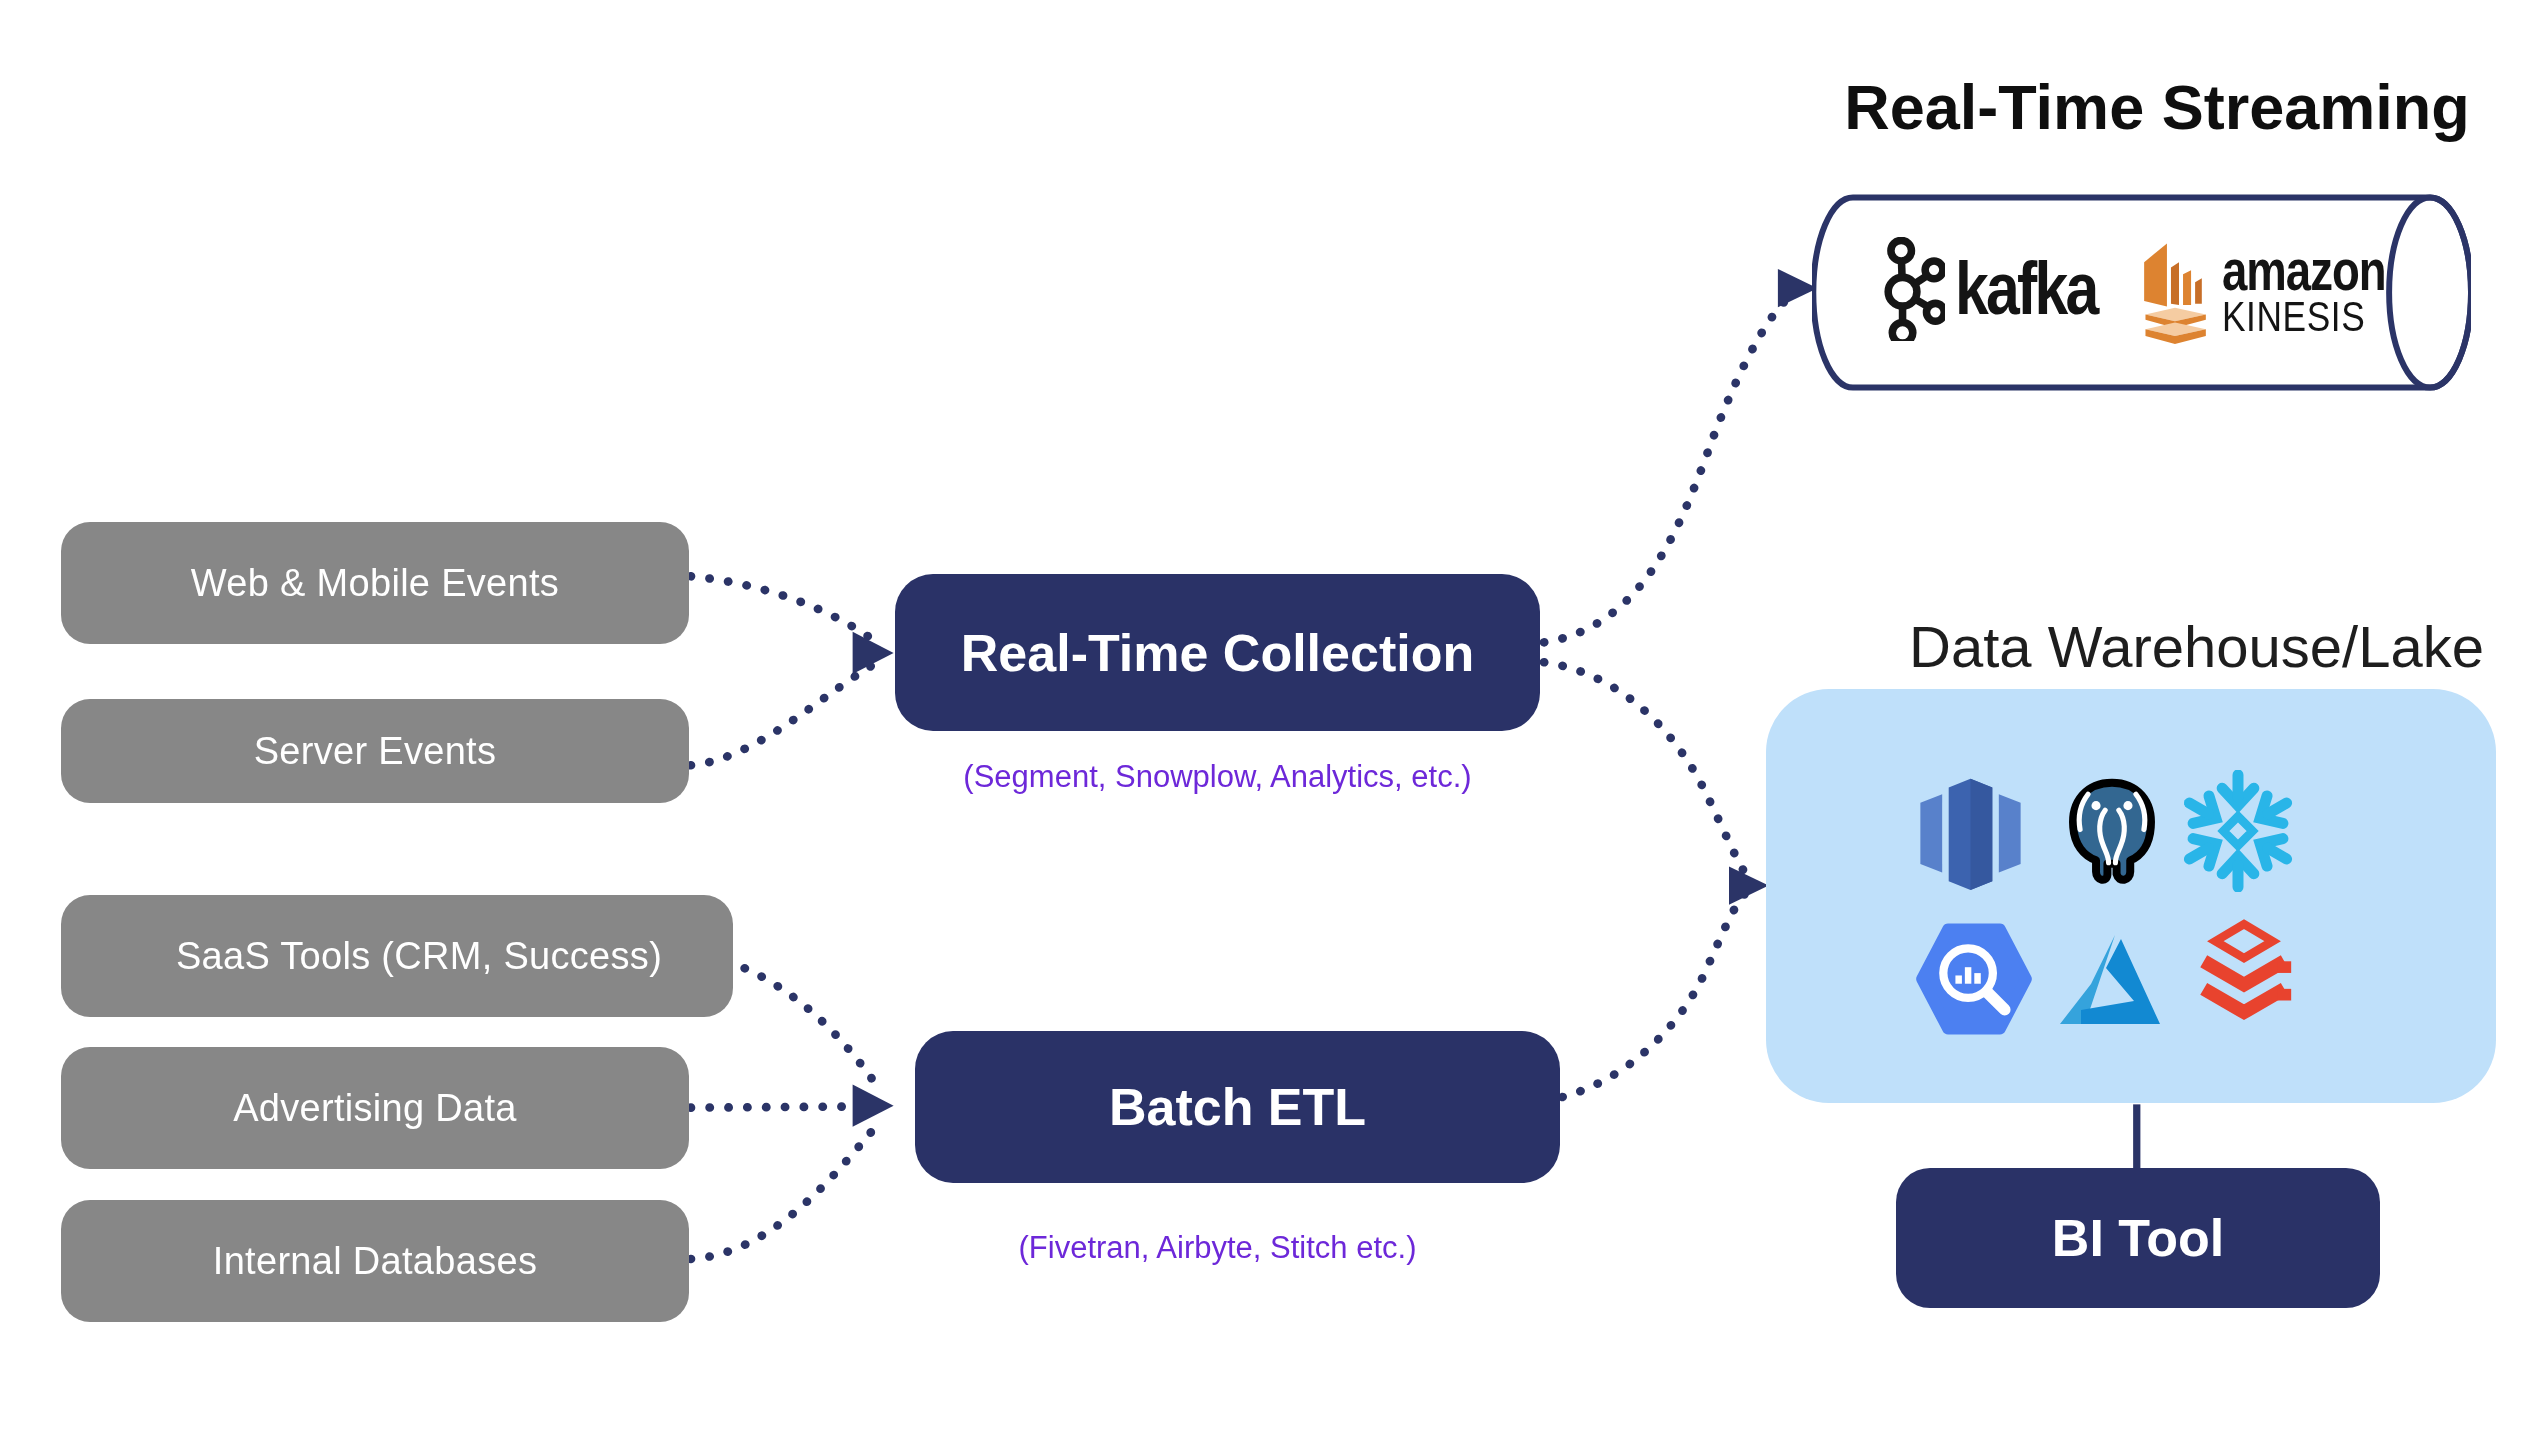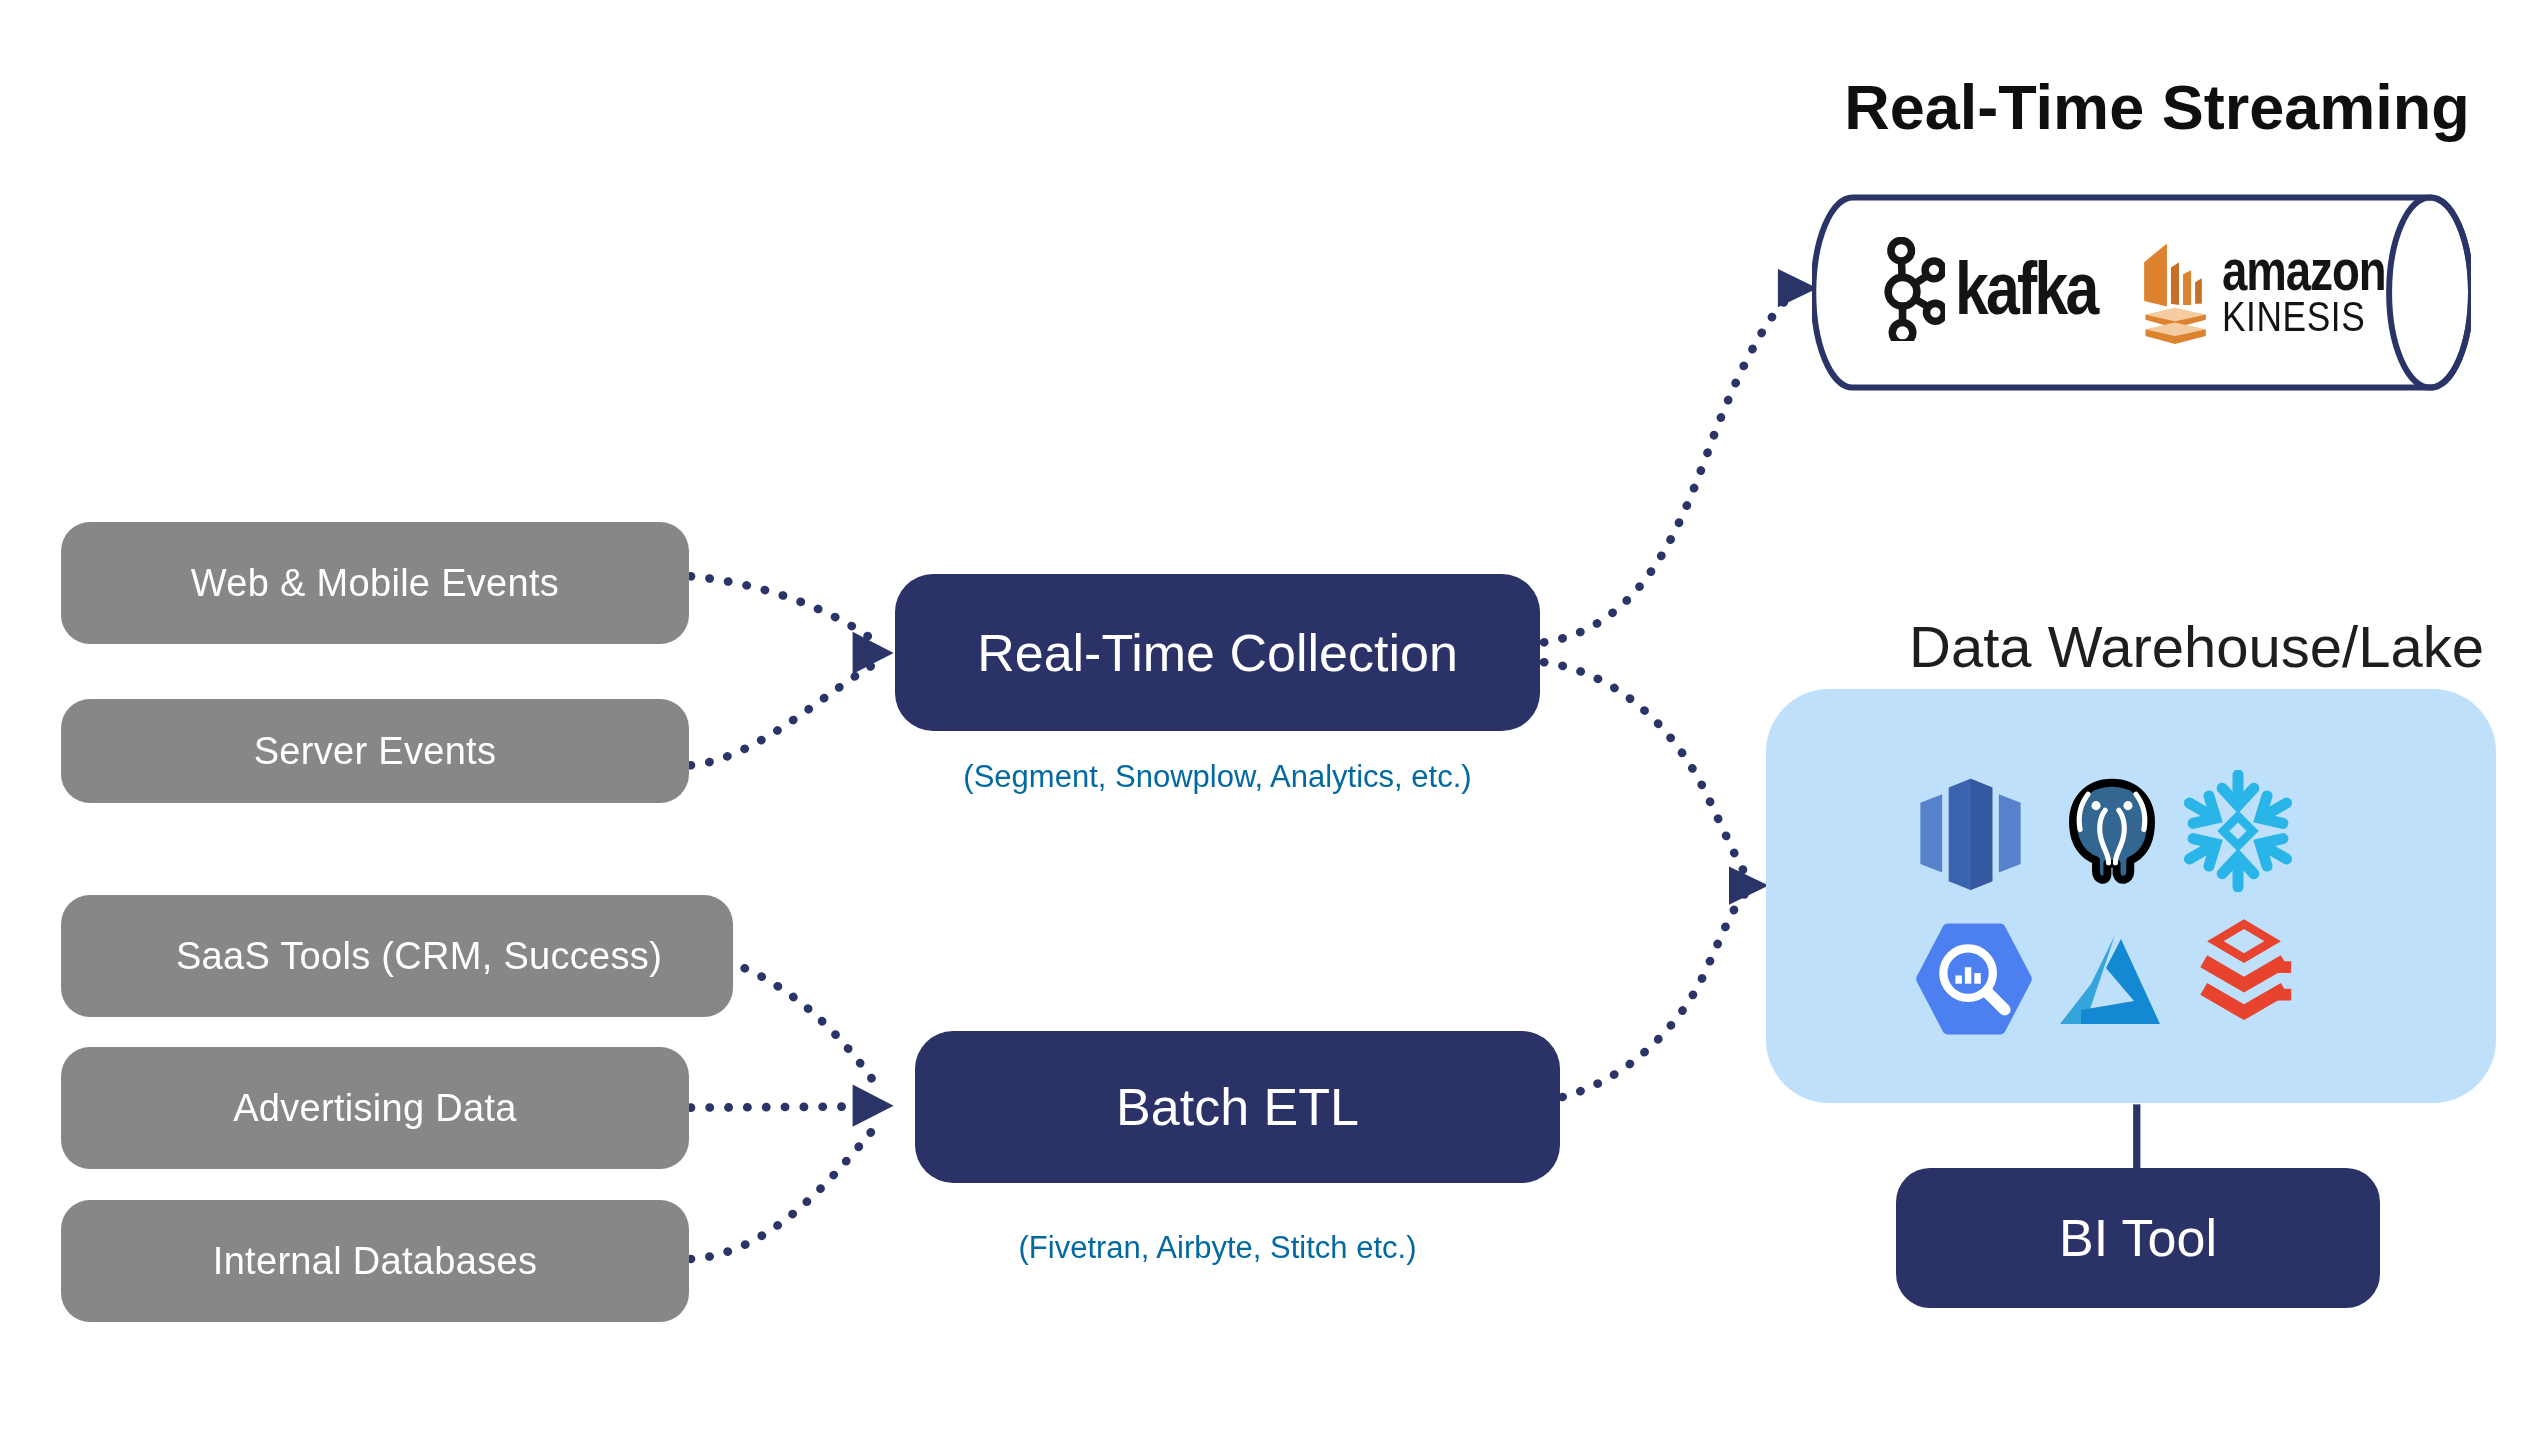--- a/index.html
+++ b/index.html
@@ -2,22 +2,22 @@
 <html style="font-size:10.6px"><head>
 <meta charset="utf-8">
 <style>
   html,body{margin:0;padding:0;}
   body{width:2538px;height:1452px;overflow:hidden;background:#ffffff;
        font-family:"Liberation Sans", sans-serif;}
   .canvas{position:relative;width:2538px;height:1452px;background:#ffffff;}
   .abs{position:absolute;}
   .box{position:absolute;display:flex;align-items:center;justify-content:center;text-align:right;}
   .src{background:#878787;color:#ffffff;border-radius:29px;font-size:38px;font-weight:400;letter-spacing:0.3px;}
-  .proc{background:#2A3267;color:#ffffff;border-radius:38px;font-size:52px;font-weight:400;}
-  .caption{position:absolute;text-align:center;color:#0369a1;font-size:31px;font-weight:400;}
+  .proc{background:#2A3267;color:#ffffff;border-radius:38px;font-size:52px;font-weight:700;}
+  .caption{position:absolute;text-align:center;color:#6d28d9;font-size:31px;font-weight:400;}
   .bigtitle{position:absolute;text-align:center;color:#0f0f0f;font-size:63px;font-weight:700;letter-spacing:0px;}
   .whtitle{position:absolute;text-align:right;color:#1e1e1e;font-size:58px;font-weight:500;}
   .wh{position:absolute;background:#BFE0FA;border-radius:63px;}
   .wordmark{position:absolute;display:flex;align-items:center;color:#141414;white-space:nowrap;}
   .kafka-text{font-size:74px;font-weight:700;letter-spacing:-3.3px;transform:scaleX(0.82);transform-origin:left center;}
   .amazon-text{font-size:57px;font-weight:700;letter-spacing:-1.3px;transform:scaleX(0.80);transform-origin:left center;}
   .kinesis-text{font-size:42px;font-weight:500;letter-spacing:0.7px;transform:scaleX(0.84);transform-origin:left center;}
   svg{display:block;}
 </style>
 </head>

